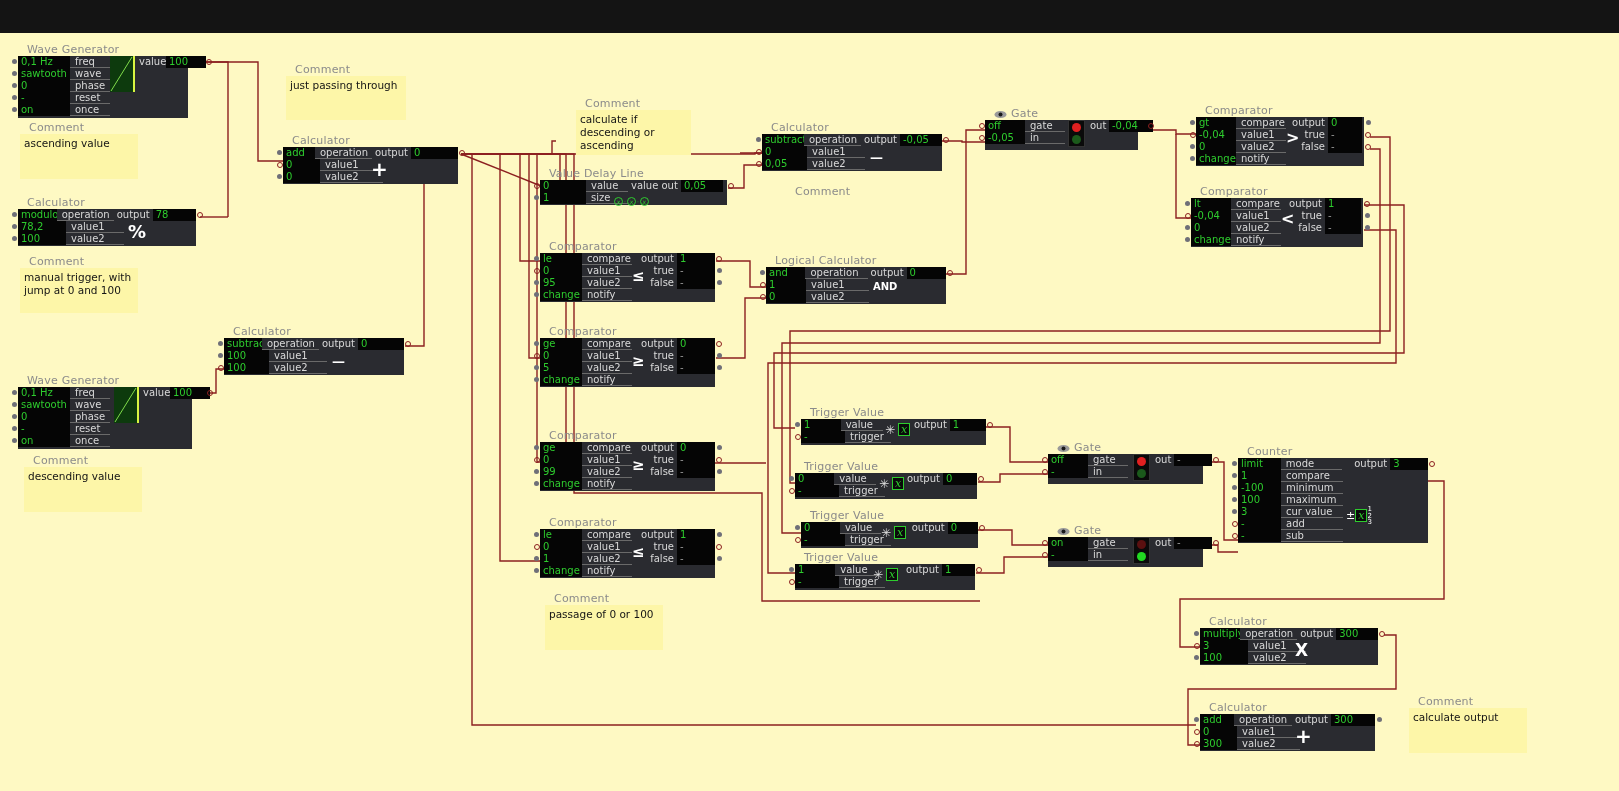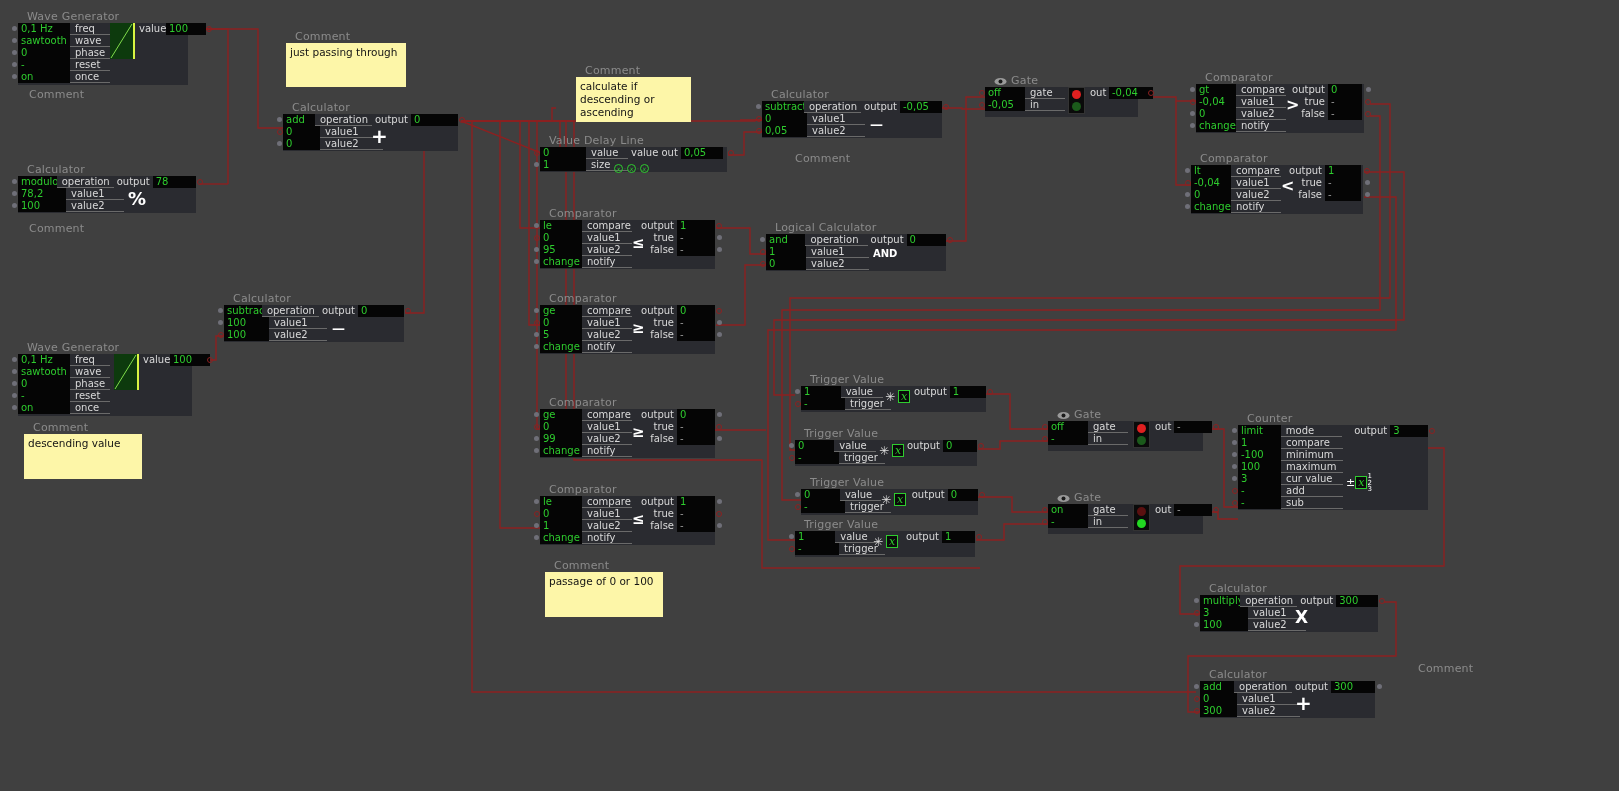--- a/index.html
+++ b/index.html
@@ -1,18 +1,18 @@
 <!DOCTYPE html>
 <html><head>
 <meta charset="utf-8">
 <style>
   html,body{margin:0;padding:0;background:#141414;}
   body{width:1619px;height:791px;position:relative;overflow:hidden;
        font-family:"DejaVu Sans","Liberation Sans",sans-serif;}
-  #canvas{position:absolute;inset:0;background:#404040;}
+  #canvas{position:absolute;inset:0;background:#fef9c3;margin-top:33px;}
   svg#wires{position:absolute;left:0;top:0;width:1619px;height:791px;pointer-events:none;}
 
   
   .node{position:absolute;}
   .node .title{color:#8b8b8b;font-size:11px;line-height:13px;padding-left:9px;
      letter-spacing:.2px;white-space:nowrap;display:flex;align-items:center;gap:4px;}
   .body{background:#2a2b30;position:relative;box-shadow:0 0 0 0px #000;}
   .row{display:flex;align-items:stretch;height:12px;position:relative;}
   
   .field{background:#050505;color:#2ecc2e;font-size:10px;line-height:12px;
@@ -148,20 +148,21 @@
           </svg>
     </div>
     <span class="rlbl" style="position:absolute;left:118px;top:0;">value</span>
     <span class="out" style="position:absolute;left:148px;top:0;width:40px;">100</span>
     <span class="dot r conn" style="right:-24px;top:3px;"></span>
   </div>
 </div>
 
 <div class="node comment" style="left:20px;top:88px;">
   <div class="title">Comment</div>
+  <div class="box" style="width:118px;height:45px;white-space:pre-line;">ascending value</div>
 </div>
 
 <div class="node" style="left:18px;top:163px;">
   <div class="title">Calculator</div>
   <div class="body" style="width:178px;height:37px;">
     <div class="row" style="position:absolute;left:0;top:0;width:178px;">
       <span class="dot l"></span>
       <span class="field" style="width:48px">modulo</span>
       <span class="lbl" style="width:58px">operation</span>
       <span class="rlbl">output</span>
@@ -177,20 +178,22 @@
       <span class="dot l"></span>
       <span class="field" style="width:48px">100</span>
       <span class="lbl" style="width:58px">value2</span>
     </div>
     <span class="opicon" style="left:110px;top:12px;font-size:18px;">%</span>
   </div>
 </div>
 
 <div class="node comment" style="left:20px;top:222px;">
   <div class="title">Comment</div>
+  <div class="box" style="width:118px;height:45px;white-space:pre-line;">manual trigger, with
+jump at 0 and 100</div>
 </div>
 
 <div class="node" style="left:18px;top:341px;">
   <div class="title">Wave Generator</div>
   <div class="body" style="width:174px;height:62px;">
     <div class="row" style="position:absolute;left:0;top:0;width:174px;">
       <span class="dot l"></span>
       <span class="field" style="width:52px">0,1 Hz</span>
       <span class="lbl" style="width:40px">freq</span>
     </div>
@@ -867,15 +870,16 @@
       <span class="dot l conn"></span>
       <span class="field" style="width:37px">300</span>
       <span class="lbl" style="width:63px">value2</span>
     </div>
     <span class="opicon" style="left:95px;top:10px;font-size:20px;">+</span>
   </div>
 </div>
 
 <div class="node comment" style="left:1409px;top:662px;">
   <div class="title">Comment</div>
+  <div class="box" style="width:118px;height:45px;white-space:pre-line;">calculate output</div>
 </div>
 
 </div>
 
 </body></html>

